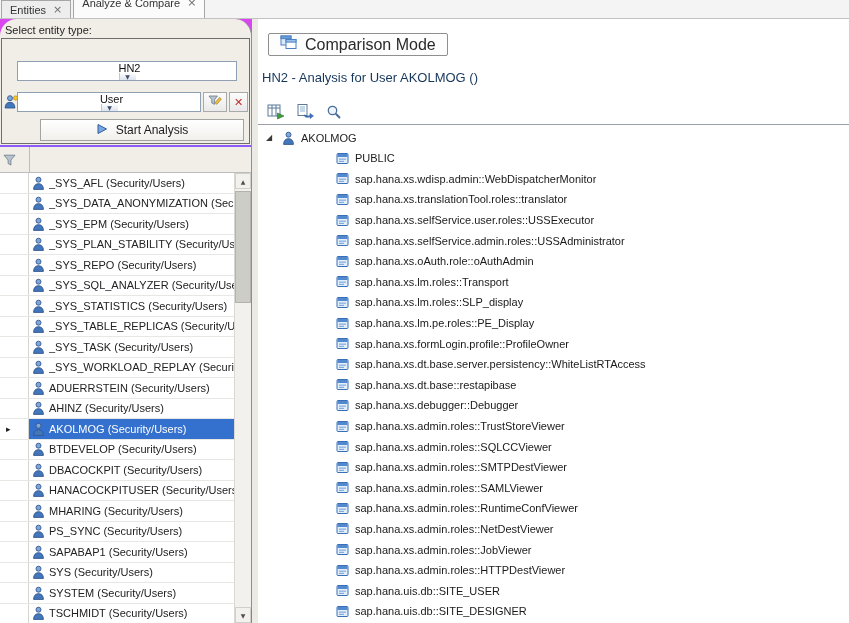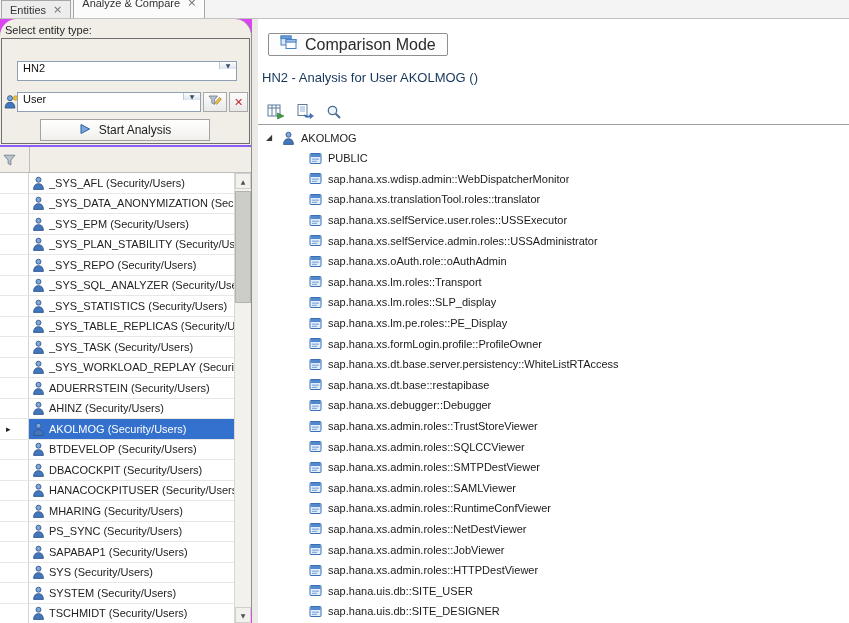--- a/index.html
+++ b/index.html
@@ -10,30 +10,30 @@
   
   .tabbar{position:absolute;left:0;top:0;right:0;height:19px;background:#f4f4f4;border-bottom:1px solid #c2c2c2;display:flex;align-items:flex-end;padding-left:1px;box-sizing:border-box;}
   .tab{display:inline-flex;align-items:center;gap:7px;height:18px;padding:0 8px;border:1px solid #a6a6a6;border-bottom:none;background:#ededed;color:#333;margin-right:2px;box-sizing:border-box;cursor:default;}
   .tab.active{background:#fbfbfb;height:32px;text-align:right;}
   .tab .close{color:#6f6f6f;font-size:11px;line-height:1;}
 
   
   .left{position:absolute;left:0;top:19px;width:252px;bottom:0;background:#f0eee7;border-right:1px solid #8f8f8f;box-sizing:border-box;border-radius:17px;}
   .sel-label{position:absolute;left:5px;top:5px;color:#1f1f1f;}
   .groupbox{position:absolute;left:1px;top:19px;width:249px;height:106px;border:1px solid #6e6e6e;box-sizing:border-box;background:#f0eee7;}
-  .combo{position:absolute;height:20px;background:#fff;border:1px solid #8fa0b5;box-sizing:border-box;display:flex;align-items:flex-start;}
+  .combo{position:absolute;height:20px;background:#fff;border:1px solid #8fa0b5;box-sizing:border-box;display:flex;align-items:center;flex-direction:column;}
   .combo .cval{flex:1;display:flex;align-items:center;padding-left:5px;overflow:hidden;white-space:nowrap;color:#111;}
   .combo .cbtn{width:16px;border-left:1px solid #bcc7d8;background:linear-gradient(#fdfdfd,#dde4ee);display:flex;align-items:center;justify-content:center;font-size:6px;color:#3f4d66;}
   .combo.sys{left:15px;top:22px;width:220px;}
   .combo.ent{left:15px;top:53px;width:184px;}
   .etype-icon{position:absolute;left:1px;top:55px;width:16px;height:16px;}
   .mini-btn{position:absolute;top:53px;height:20px;border:1px solid #a9a9a9;background:linear-gradient(#fcfcfc,#e9e9e9);display:flex;align-items:center;justify-content:center;box-sizing:border-box;}
   .mini-btn.filter{left:201px;width:24px;}
   .mini-btn.clearx{left:227px;width:19px;color:#c42a2a;font-weight:bold;font-size:11px;}
-  .start-btn{position:absolute;left:38px;top:80px;width:170px;height:22px;border:1px solid #a3a3a3;background:linear-gradient(#ffffff,#f1f0ec);display:flex;align-items:center;justify-content:center;gap:8px;box-sizing:border-box;font-size:12px;color:#1c1c1c;}
+  .start-btn{position:absolute;left:38px;top:80px;width:204px;height:22px;border:1px solid #a3a3a3;background:linear-gradient(#ffffff,#f1f0ec);display:flex;align-items:center;justify-content:center;gap:8px;box-sizing:border-box;font-size:12px;color:#1c1c1c;}
 
   
   .listwrap{position:absolute;left:0;top:126px;right:0;bottom:0;background:#fff;border-top:2px solid #8b5cf6;box-sizing:border-box;}
   .listhdr{position:absolute;left:0;top:0;right:0;height:26px;background:#f0eee7;border-bottom:1px solid #bdbdbd;box-sizing:border-box;}
   .listhdr .funnelbox{position:absolute;left:3px;top:7px;width:13px;height:13px;}
   .listhdr .vline{position:absolute;left:29px;top:0;bottom:0;width:1px;background:#bdbdbd;}
   .rows{position:absolute;left:0;top:26px;right:17px;bottom:0;overflow:hidden;}
   .lrow{display:flex;height:20.5px;box-sizing:border-box;border-bottom:1px solid #e7e7e3;background:#fff;}
   .lrow .gut{width:29px;box-sizing:border-box;border-right:1px solid #d6d6d0;display:flex;align-items:center;padding-left:6px;font-size:9px;color:#1b1b1b;flex:none;}
   .lrow .cel{flex:1;display:flex;align-items:center;gap:4px;padding-left:3px;overflow:hidden;white-space:nowrap;}
@@ -52,21 +52,21 @@
   
   .right{position:absolute;left:258px;top:19px;right:0;bottom:0;background:#fff;}
   .cmp-btn{position:absolute;left:10px;top:14px;height:23px;display:inline-flex;align-items:center;gap:8px;padding:0 11px;border:1px solid #8f8f8f;border-radius:2px;background:#fdfdfd;box-sizing:border-box;font-size:16px;color:#2a2a2a;}
   .rtitle{position:absolute;left:4px;top:51px;font-weight:normal;font-size:13px;color:var(--title_text,#16365c);}
   .rtoolbar{position:absolute;left:8px;top:83px;display:flex;gap:9px;align-items:center;}
   .tbtn{width:20px;height:19px;display:flex;align-items:center;justify-content:center;}
   .treebox{position:absolute;left:0;top:105px;right:0;bottom:0;border-top:1px solid #9aa0a6;background:#fff;overflow:hidden;box-sizing:border-box;padding-top:2px;}
   .troot{display:flex;align-items:center;height:21px;padding-left:8px;gap:6px;}
   .expander{font-size:8px;color:#3a3a3a;width:10px;flex:none;}
   .troot .ic,.trow .ic{flex:none;display:flex;align-items:center;}
-  .trow{display:flex;align-items:center;height:20.6px;padding-left:51px;gap:6px;white-space:nowrap;color:#1a1a1a;}
+  .trow{display:flex;align-items:center;height:20.6px;padding-left:78px;gap:6px;white-space:nowrap;color:#1a1a1a;}
   .txt{overflow:hidden;}
 </style>
 </head>
 <body>
 
 <div class="app">
 
   <div class="tabbar">
     <div class="tab">
       <span>Entities</span>

